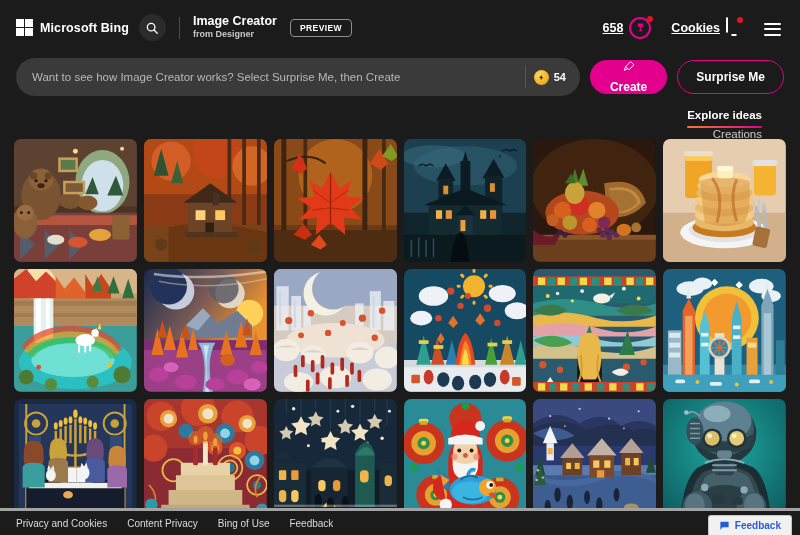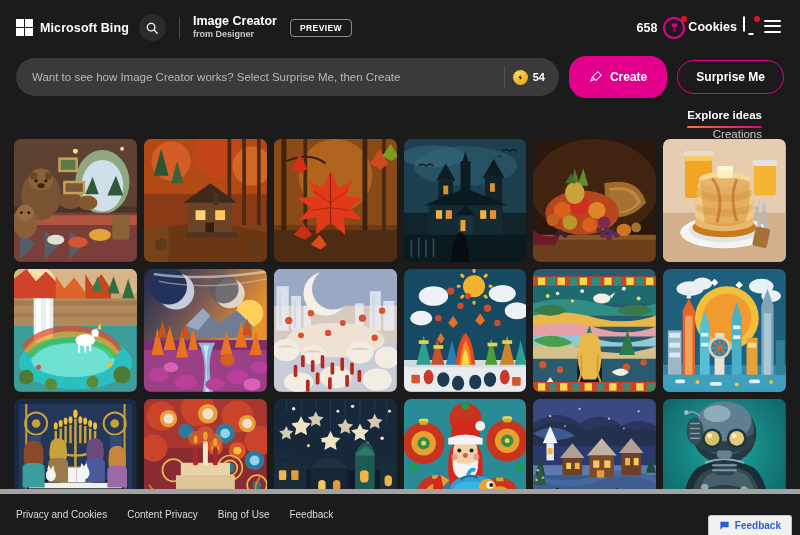--- a/index.html
+++ b/index.html
@@ -45,21 +45,21 @@
     border: 1.5px solid #8d8d8d;
     border-radius: 4px;
     padding: 3px 9px;
     font-size: 8.5px;
     font-weight: 700;
     letter-spacing: .4px;
     color: #ffffff;
     background: transparent;
     cursor: pointer;
   }
-  .header-right { margin-left: auto; display: flex; align-items: flex-start; gap: 3px; }
+  .header-right { margin-left: auto; display: flex; align-items: flex-end; gap: 20px; text-decoration: underline; }
   .rewards { display: flex; align-items: center; gap: 6px; cursor: pointer; }
   .rewards-count { font-size: 12.5px; font-weight: 600; }
   .rewards-badge { position: relative; width: 22px; height: 22px; }
   .rewards-badge .ring {
     width: 22px; height: 22px; border-radius: 50%;
     border: 2px solid #e3008c;
     display: flex; align-items: center; justify-content: center;
   }
   .reddot {
     position: absolute; top: -1px; right: -2px;
@@ -109,29 +109,30 @@
   .prompt-input::placeholder { color: #b8b8b8; }
   .boost-sep { width: 1px; height: 22px; background: #555; margin: 0 8px 0 4px; }
   .boost-chip { display: flex; align-items: center; gap: 5px; padding-right: 10px; cursor: pointer; }
   .bolt-circle {
     width: 15px; height: 15px; border-radius: 50%;
     background: radial-gradient(circle at 35% 30%, #ffd65c 0%, #f0b429 60%, #c98f12 100%);
     display: flex; align-items: center; justify-content: center;
   }
   .boost-count { font-size: 11px; font-weight: 600; }
   .btn-create {
-    height: 42px;
+    height: 34px;
     background: #e3008c;
     border: none; border-radius: 17px;
     color: #ffffff;
     font-family: "Liberation Sans", sans-serif;
     font-size: 12px; font-weight: 700;
     padding: 0 20px;
     display: flex; align-items: center; gap: 7px;
     cursor: pointer;
+    flex-direction: column;
   }
   .btn-surprise {
     height: 34px;
     background: #1b1b1b;
     border: 1.5px solid #e3008c;
     border-radius: 17px;
     color: #ffffff;
     font-family: "Liberation Sans", sans-serif;
     font-size: 12px; font-weight: 700;
     padding: 0 18px;
@@ -190,26 +191,26 @@
     cursor: pointer;
     position: relative;
     background: #101010;
   }
   .tile svg { display: block; width: 100%; height: 100%; }
 
   
   .footer {
     position: absolute;
     left: 0; right: 0; bottom: 0;
-    height: 46px;
+    height: 27px;
     background: #1b1b1b;
     display: flex; align-items: center;
     padding: 0 16px;
     gap: 20px;
-    border-top: 5px solid #a3a3a3;
+    border-top: 3px solid #a3a3a3;
   }
   .footer a {
     font-size: 10px;
     color: #dcdcdc;
     text-decoration: none;
     cursor: pointer;
   }
   .fb-widget {
     position: absolute;
     right: 8px; bottom: 0;

